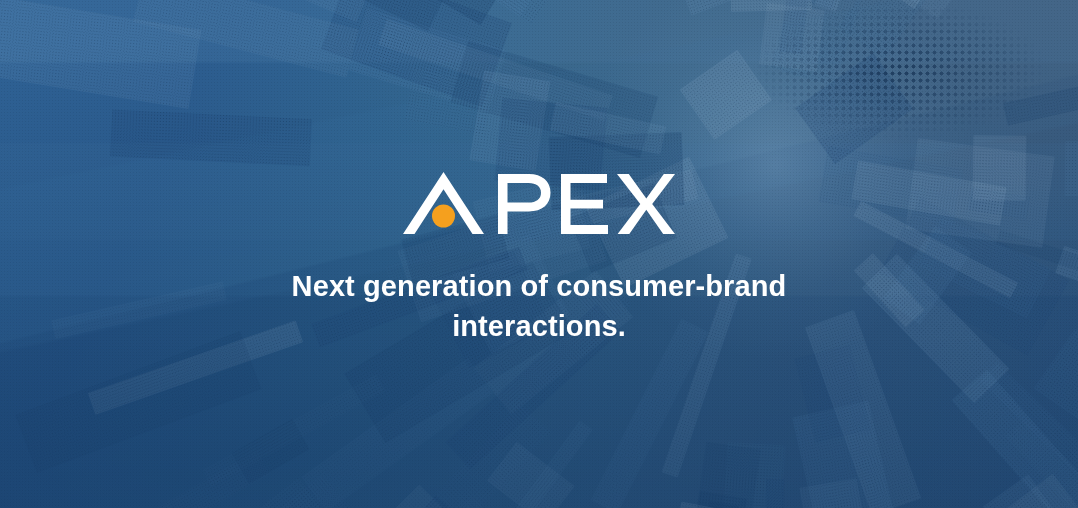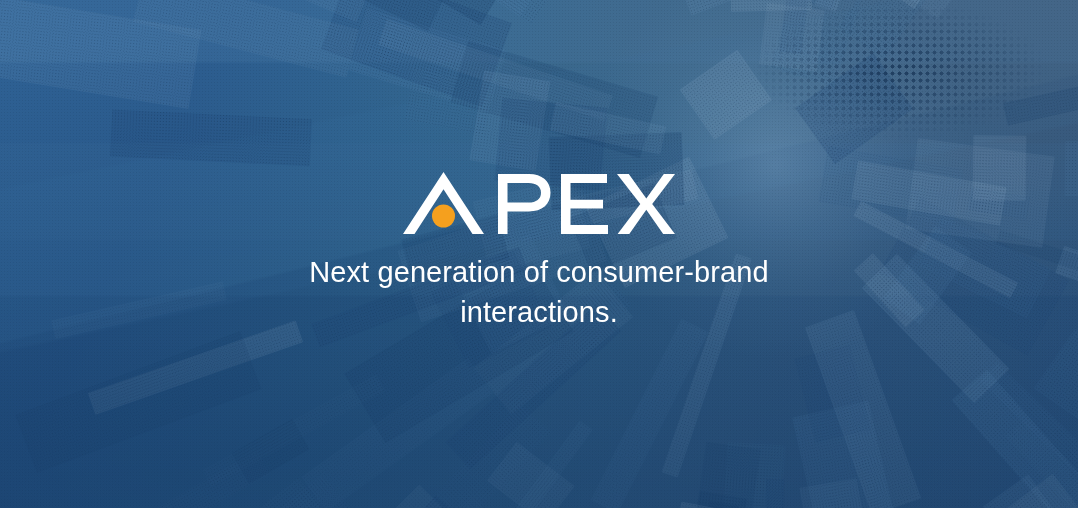--- a/index.html
+++ b/index.html
@@ -154,26 +154,26 @@
   }
 
   .logo-wrap {
     margin-top: 172px;
     display: block;
     line-height: 0;
   }
   .logo-svg { display: block; }
 
   .tagline {
-    margin-top: 14px;
+    margin-top: 28px;
     width: 560px;
     text-align: center;
     color: #ffffff;
     font-size: 29px;
-    font-weight: 400;
+    font-weight: 700;
     line-height: 1.38;
     letter-spacing: 0.1px;
     text-rendering: optimizeLegibility;
   }
 </style>
 </head>
 <body>
 
 <div class="hero">
 

